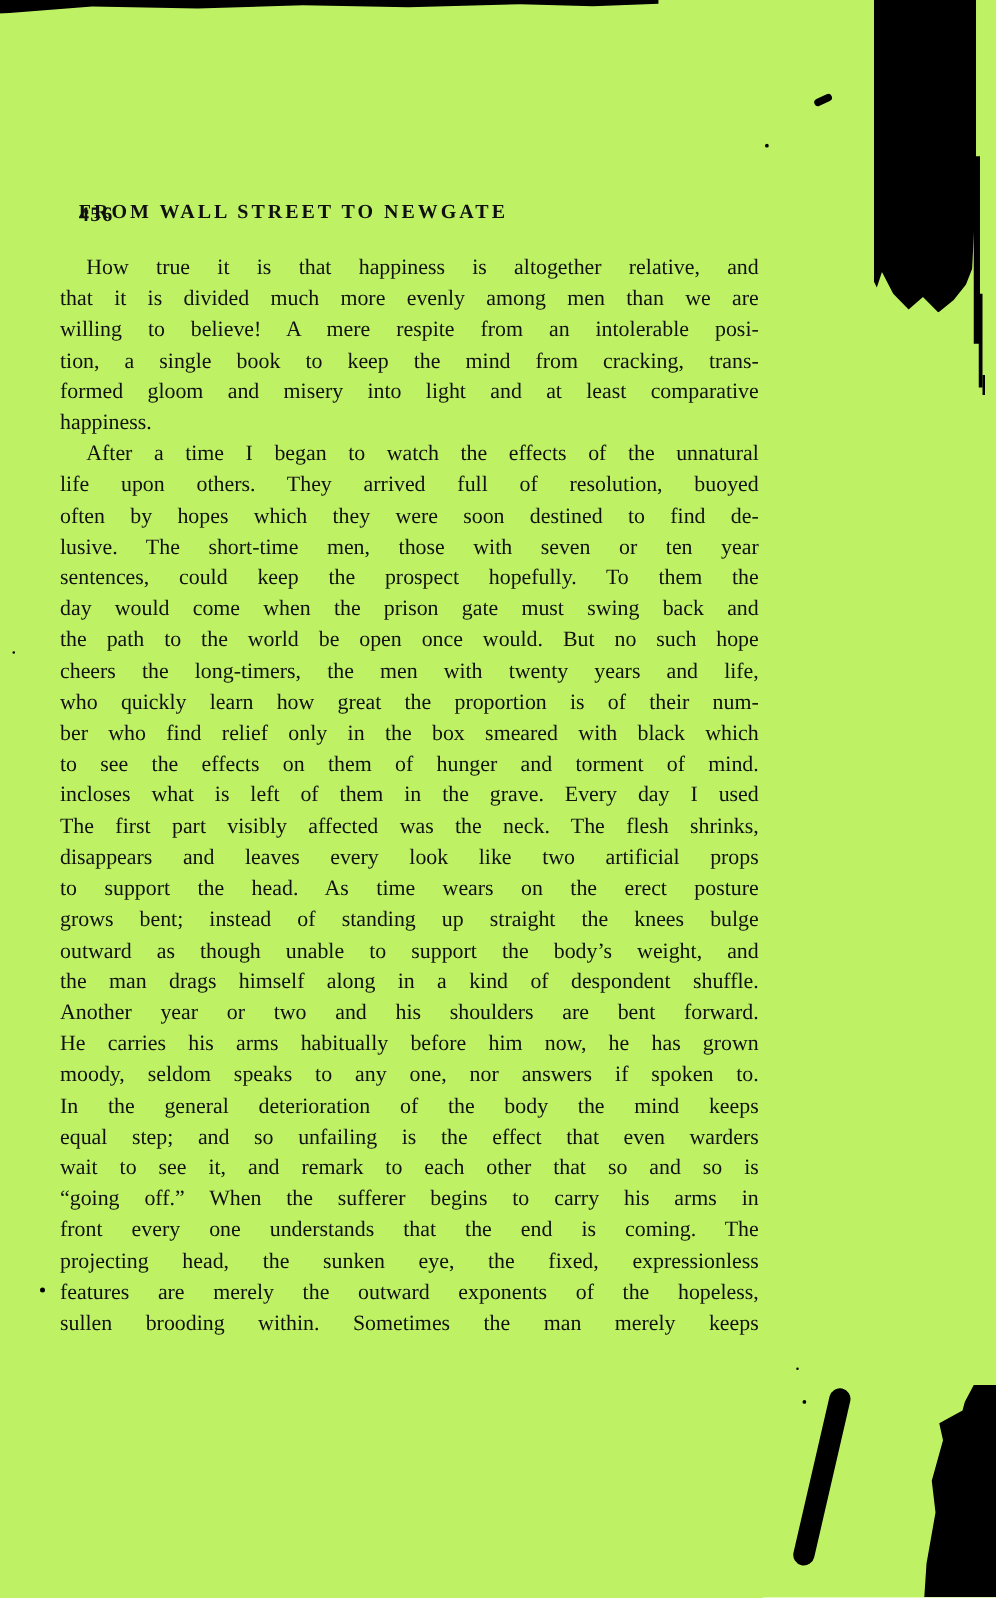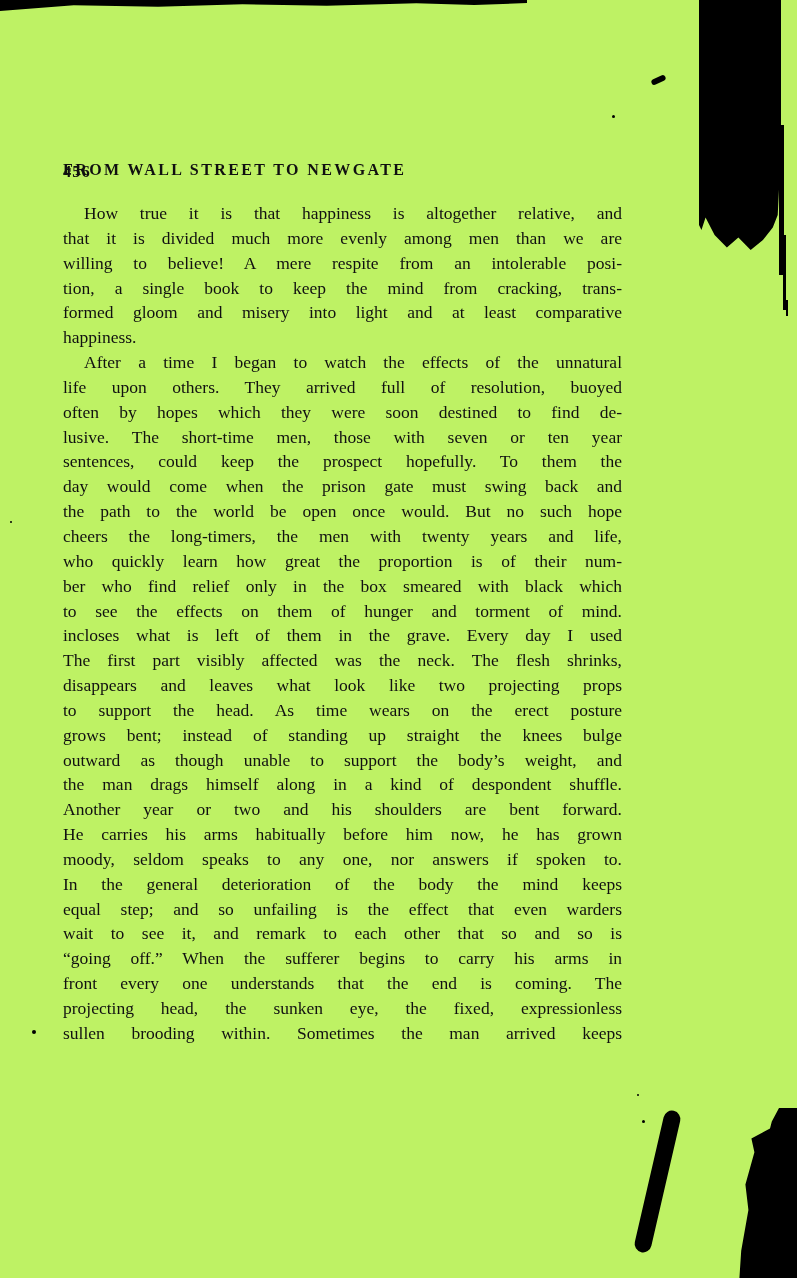--- a/index.html
+++ b/index.html
@@ -17,21 +17,21 @@
     position:absolute;left:0;top:1px;
     font-size:16.5px;font-weight:bold;letter-spacing:1px;color:#101010;
   }
   .running-title{
     display:block;text-align:left;
     font-size:16px;font-weight:bold;letter-spacing:2.4px;color:#101010;
     white-space:nowrap;
   }
   
   .text-body{
-    position:absolute;left:63px;top:201px;width:559px;
+    position:absolute;left:48px;top:201px;width:559px;
     font-size:17.5px;line-height:24.85px;color:#111111;
   }
   .line{
     text-align:justify;
     text-align-last:justify;
     white-space:normal;
     height:24.85px;overflow:visible;
   }
   .line.indent{text-indent:21px;}
   .line.nojust{text-align-last:left;}
@@ -107,31 +107,32 @@
         <div class="line">lusive. The short-time men, those with seven or ten year</div>
         <div class="line">sentences, could keep the prospect hopefully. To them the</div>
         <div class="line">day would come when the prison gate must swing back and</div>
         <div class="line">the path to the world be open once would. But no such hope</div>
         <div class="line">cheers the long-timers, the men with twenty years and life,</div>
         <div class="line">who quickly learn how great the proportion is of their num-</div>
         <div class="line">ber who find relief only in the box smeared with black which</div>
         <div class="line">to see the effects on them of hunger and torment of mind.</div>
         <div class="line">incloses what is left of them in the grave. Every day I used</div>
         <div class="line">The first part visibly affected was the neck. The flesh shrinks,</div>
-        <div class="line">disappears and leaves what look like two projecting props</div>
+        <div class="line">disappears and leaves every look like two artificial props</div>
         <div class="line">to support the head. As time wears on the erect posture</div>
         <div class="line">grows bent; instead of standing up straight the knees bulge</div>
         <div class="line">outward as though unable to support the body’s weight, and</div>
         <div class="line">the man drags himself along in a kind of despondent shuffle.</div>
         <div class="line">Another year or two and his shoulders are bent forward.</div>
         <div class="line">He carries his arms habitually before him now, he has grown</div>
         <div class="line">moody, seldom speaks to any one, nor answers if spoken to.</div>
         <div class="line">In the general deterioration of the body the mind keeps</div>
         <div class="line">equal step; and so unfailing is the effect that even warders</div>
         <div class="line">wait to see it, and remark to each other that so and so is</div>
         <div class="line">“going off.” When the sufferer begins to carry his arms in</div>
         <div class="line">front every one understands that the end is coming. The</div>
         <div class="line">projecting head, the sunken eye, the fixed, expressionless</div>
-        <div class="line">sullen brooding within. Sometimes the man arrived keeps</div>
+        <div class="line">features are merely the outward exponents of the hopeless,</div>
+        <div class="line">sullen brooding within. Sometimes the man merely keeps</div>
       </div>
     </div>
 
 </div>
 
 </body></html>

